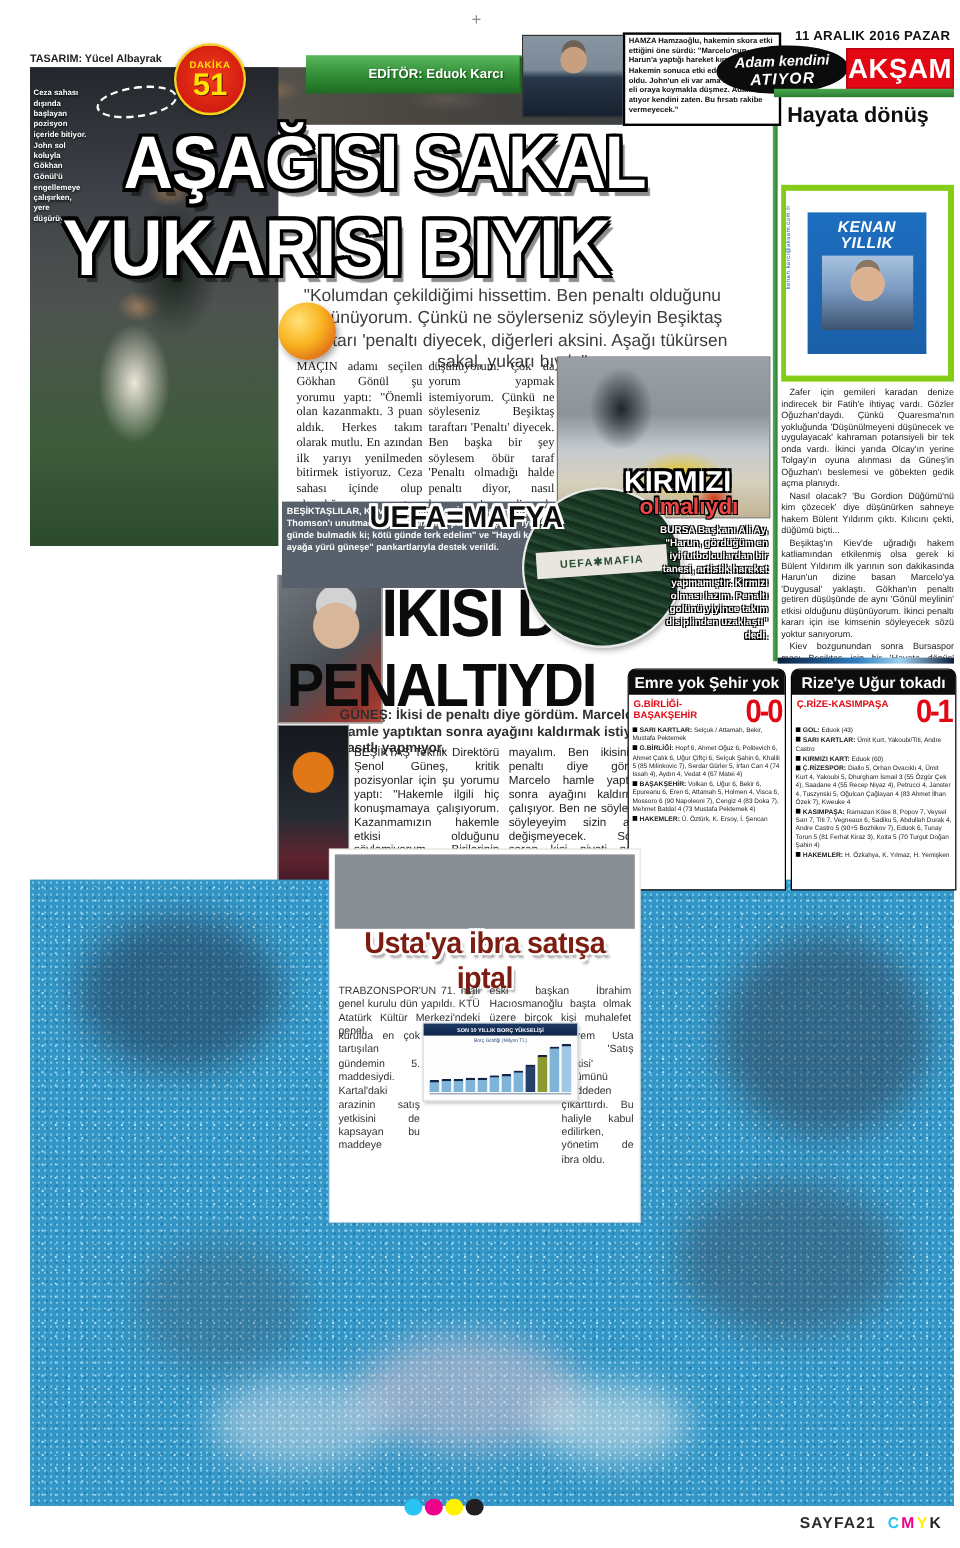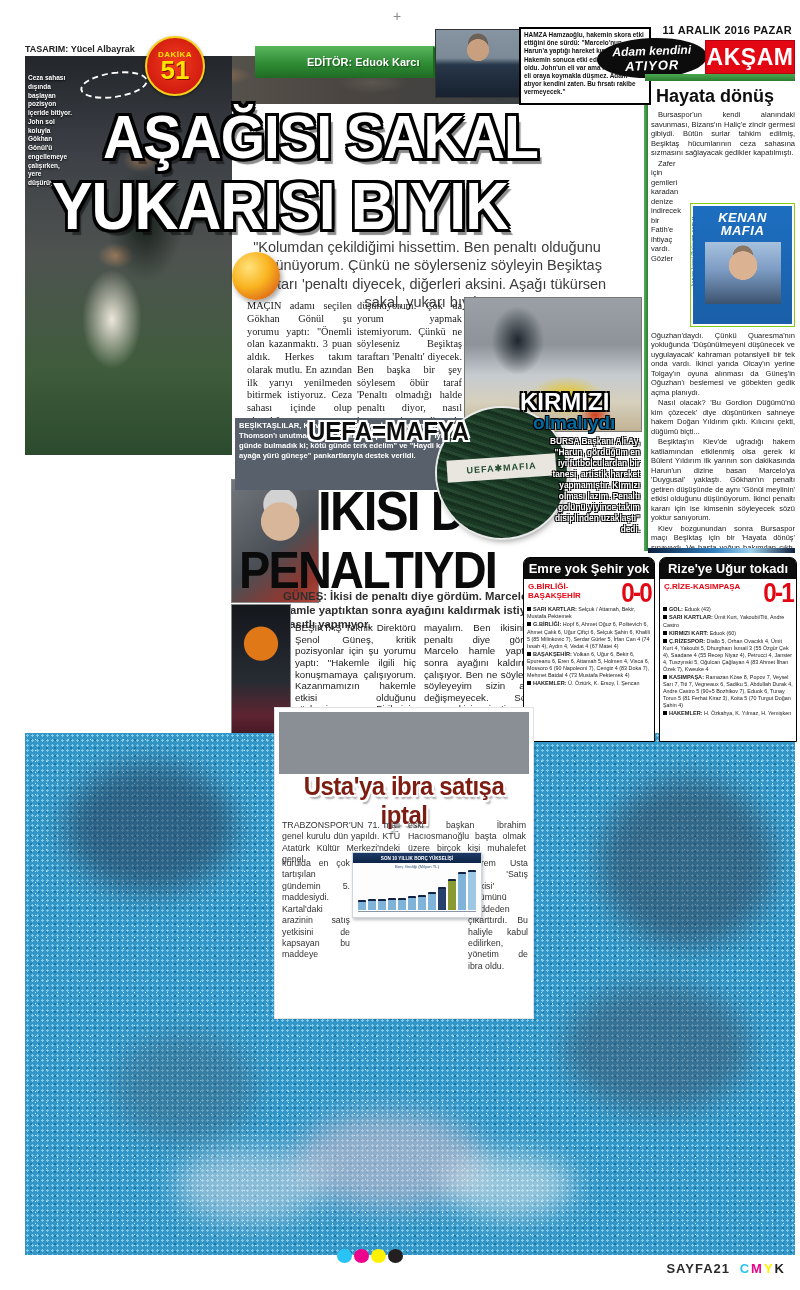--- a/index.html
+++ b/index.html
@@ -85,21 +85,21 @@
      text-shadow:-2px -2px 0 #fff,2px -2px 0 #fff,-2px 2px 0 #fff,2px 2px 0 #fff,0 2px 0 #fff,0 -2px 0 #fff;}
   
   .tackle{left:464px;top:297px;width:176px;height:133px;border:1px solid #777;
      background:
        radial-gradient(ellipse 40px 52px at 30% 32%, #1f262d 0%, transparent 66%),
        radial-gradient(ellipse 55px 30px at 58% 74%, #e5c417 0%, transparent 68%),
        radial-gradient(ellipse 24px 16px at 74% 88%, #cf3a16 0%, transparent 70%),
        linear-gradient(180deg,#9aa0a6 0%,#8d9399 35%,#c6cbd0 58%,#d6d0bd 78%,#c2b394 100%);}
   .kirmizi1{left:520px;top:388px;z-index:5;font-size:24px;font-weight:bold;color:#fff;
      text-shadow:-2px -2px 0 #000,2px -2px 0 #000,-2px 2px 0 #000,2px 2px 0 #000;}
-  .kirmizi2{left:533px;top:412px;z-index:5;font-size:19px;font-weight:bold;color:#0369a1;
+  .kirmizi2{left:533px;top:412px;z-index:5;font-size:19px;font-weight:bold;color:#ef4444;
      text-shadow:-1px -1px 0 #000,1px -1px 0 #000,-1px 1px 0 #000,1px 1px 0 #000;}
   .kirmizi-body{left:548px;top:436px;width:92px;height:126px;z-index:5;font-size:8.3px;
      font-weight:bold;color:#fff;text-align:right;line-height:1.32;
      text-shadow:-1px -1px 0 #000,1px -1px 0 #000,-1px 1px 0 #000,1px 1px 0 #000;}
   .stands{left:437px;top:408px;width:130px;height:130px;border-radius:50%;z-index:4;
      background:repeating-linear-gradient(18deg,#15301f 0 3px,#274830 3px 6px,#1b3a26 6px 9px);
      box-shadow:0 0 0 2px #e9e9e9, 2px 3px 6px rgba(0,0,0,.4);overflow:hidden;}
   .banner{position:absolute;left:8%;top:38%;width:84%;height:17%;background:#e8e6df;
      transform:rotate(-4deg);display:flex;align-items:center;justify-content:center;
      font-size:9px;font-weight:bold;color:#274d33;letter-spacing:1px;}
@@ -119,22 +119,22 @@
      background:
        radial-gradient(circle at 50% 28%, #e07818 16%, transparent 17%),
        linear-gradient(180deg,#14171c 0%,#272c33 55%,#5e2430 80%,#3a1420 100%);}
   .ikisi-col{top:622px;width:121px;height:118px;font-size:9.7px;line-height:1.2;
      text-align:justify;color:#222;}
   .ik1{left:295px;} .ik2{left:424px;}
   .col-title{left:656px;top:86px;font-size:18px;font-weight:bold;color:#0d0d0d;}
   .col-body{left:651px;top:110px;width:144px;height:440px;font-size:7.5px;line-height:1.27;
      text-align:justify;color:#222;overflow:hidden;}
   .col-body p{margin:0 0 1px;text-indent:7px;}
-  .kk-box{float:right;width:99px;height:118px;margin:44px 0 4px 8px;border:1px solid #84cc16;
-     background:#fff;padding:2px;position:relative;}
+  .kk-box{float:right;width:99px;height:118px;margin:44px 0 4px 8px;border:5px solid #84cc16;
+     background:#fff;padding:18px;position:relative;}
   .kk-inner{width:100%;height:100%;background:linear-gradient(180deg,#1d6ec0 0%,#1a5fa8 100%);
      display:flex;flex-direction:column;align-items:center;position:relative;overflow:hidden;}
   .kk-name{color:#fff;font-weight:bold;font-style:italic;font-size:13px;line-height:1.05;
      margin-top:5px;text-align:center;letter-spacing:.5px;}
   .kk-face{width:76px;height:62px;margin-top:4px;
      background:
        radial-gradient(circle at 50% 38%, #dbb392 26%, transparent 27%),
        radial-gradient(circle at 50% 22%, #8a7663 16%, transparent 17%),
        linear-gradient(180deg,#a7c2de 0%,#7d9cc4 45%,#3c536f 100%);}
   .kk-mail{position:absolute;left:-1px;top:12px;transform:rotate(-90deg) translateX(-100%);
@@ -252,32 +252,31 @@
   <div class="abs ikisi1">İKİSİ DE</div>
   <div class="abs ikisi2">PENALTIYDI</div>
   <div class="abs ikisi-intro">GÜNEŞ: İkisi de penaltı diye gördüm. Marcelo da hamle yaptıktan sonra ayağını kaldırmak istiyor, kasıtlı yapmıyor.</div>
   <div class="abs smallphoto"></div>
   <div class="abs ikisi-col ik1">BEŞİKTAŞ Teknik Direktörü Şenol Güneş, kritik pozisyonlar için şu yorumu yaptı: "Hakemle ilgili hiç konuşmamaya çalışıyorum. Kazanmamızın hakemle etkisi olduğunu söylemiyorum. Birilerinin gücüyle kazanacaksak hiç kazan-</div>
   <div class="abs ikisi-col ik2">mayalım. Ben ikisini de penaltı diye gördüm. Marcelo hamle yaptıktan sonra ayağını kaldırmaya çalışıyor. Ben ne söylersem söyleyeyim sizin açınız değişmeyecek. Soruyu soran kişi niyeti neyse, aksini kabul etmiyor."</div>
 
   <div class="abs green-vert"></div>
   <div class="abs col-title">Hayata dönüş</div>
   <div class="abs col-body">
-    <p>Bursaspor'un kendi alanındaki savunması, Bizans'ın Haliç'e zincir germesi gibiydi. Bütün surlar tahkim edilmiş, Beşiktaş hücumlarının ceza sahasına sızmasını sağlayacak gedikler kapatılmıştı.</p>
     <div class="kk-box">
       <div class="kk-inner">
         <div class="kk-name">
-          <span>KENAN</span><br><span>MAFIA</span>
+          <span>KENAN</span><br><span>YILLIK</span>
         </div>
         <div class="kk-face"></div>
       </div>
       <div class="kk-mail">kenan.karci@aksam.com.tr</div>
     </div>
     <p>Zafer için gemileri karadan denize indirecek bir Fatih'e ihtiyaç vardı. Gözler Oğuzhan'daydı. Çünkü Quaresma'nın yokluğunda 'Düşünülmeyeni düşünecek ve uygulayacak' kahraman potansiyeli bir tek onda vardı. İkinci yarıda Olcay'ın yerine Tolgay'ın oyuna alınması da Güneş'in Oğuzhan'ı beslemesi ve göbekten gedik açma planıydı.</p>
-    <p>Nasıl olacak? 'Bu Gordion Düğümü'nü kim çözecek' diye düşünürken sahneye hakem Doğan Yıldırım çıktı. Kılıcını çekti, düğümü biçti...</p>
+    <p>Nasıl olacak? 'Bu Gordion Düğümü'nü kim çözecek' diye düşünürken sahneye hakem Bülent Yıldırım çıktı. Kılıcını çekti, düğümü biçti...</p>
     <p>Beşiktaş'ın Kiev'de uğradığı hakem katliamından etkilenmiş olsa gerek ki Bülent Yıldırım ilk yarının son dakikasında Harun'un dizine basan Marcelo'ya 'Duygusal' yaklaştı. Gökhan'ın penaltı getiren düşüşünde de aynı 'Gönül meylinin' etkisi olduğunu düşünüyorum. İkinci penaltı kararı için ise kimsenin söyleyecek sözü yoktur sanıyorum.</p>
     <p>Kiev bozgunundan sonra Bursaspor maçı Beşiktaş için bir 'Hayata dönüş' sınavıydı. Ve hasta yoğun bakımdan çıktı. 'Şampiyonlar Ligi Travması'nın doğru tedavisi çok önemliydi. Bu anlamda Şenol Güneş ve yönetimi tebrik ediyorum. Böyle ağır yıkımlardan sonra zihinsel, ruhsal ve fiziksel olarak ayağa kalkmak kolay iş değil.</p>
 
   </div>
   <div class="abs divider"></div>
 
   <div class="abs mbox m1">
     <div class="mhead">Emre yok Şehir yok</div>
     <div class="mteams">G.BİRLİĞİ-BAŞAKŞEHİR</div>
     <div class="mscore">0-0</div>

